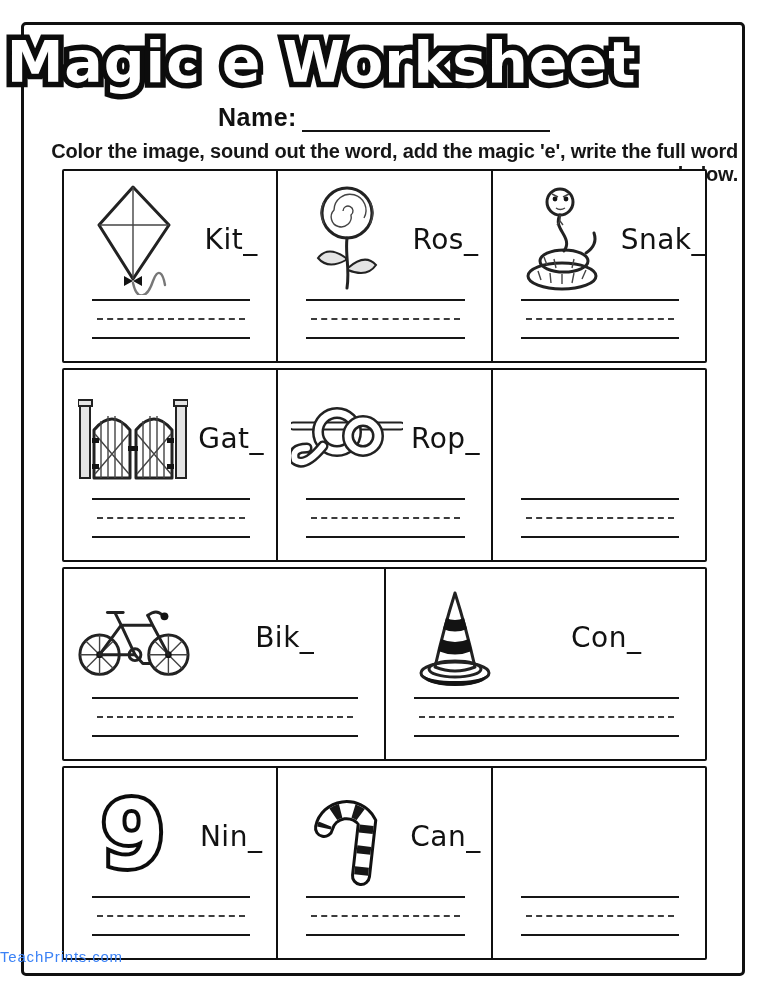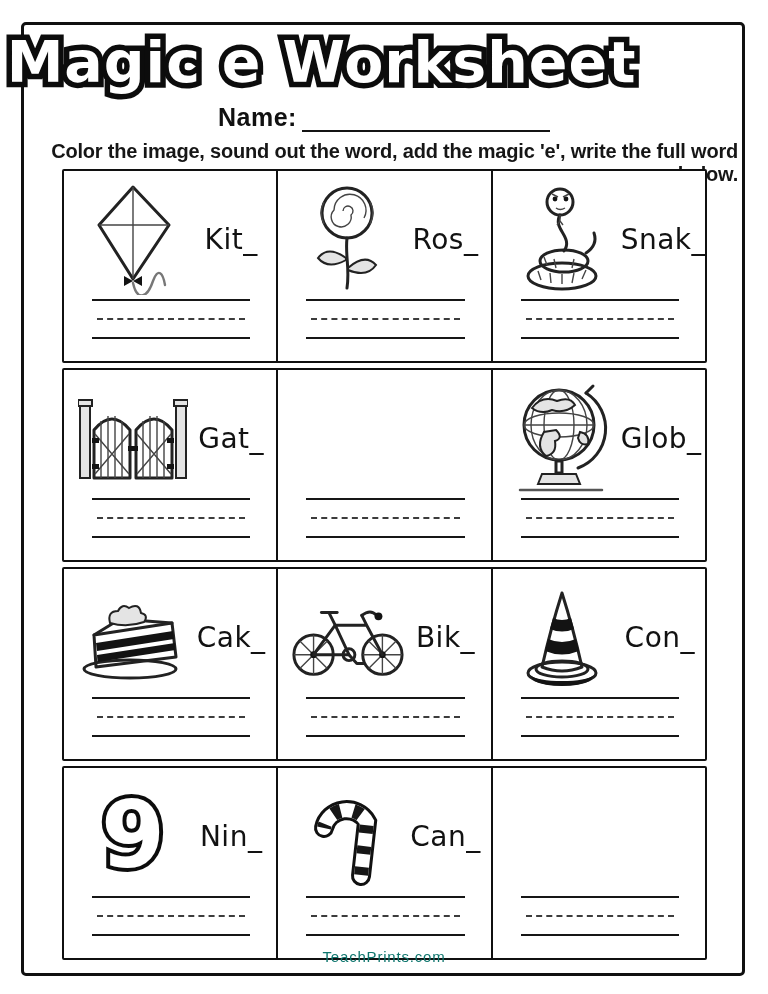--- a/index.html
+++ b/index.html
@@ -28,21 +28,21 @@
   .img-box{width:118px;display:flex;justify-content:center;align-items:center;flex:0 0 auto;}
   .word{flex:1;text-align:center;font-family:"DejaVu Sans",sans-serif;font-size:28px;letter-spacing:0.5px;color:#121212;white-space:nowrap;}
   .lines{position:absolute;left:28px;right:26px;bottom:22px;}
   .ln-solid{border-top:2.5px solid #161616;}
   .ln-dash{border-top:2px dashed #3c3c3c;margin:17px 5px;}
 
   
   .nine{font-size:92px;letter-spacing:0;line-height:1;}
   .nine .bubble-stroke{-webkit-text-stroke:8px #0c0c0c;}
 
-  .footer{position:absolute;left:0;top:948px;width:768px;text-align:center;font-size:15px;color:#0f766e;letter-spacing:0.8px;}
+  .footer{position:absolute;left:0;top:948px;width:768px;font-size:15px;color:#3b82f6;letter-spacing:0.8px;}
 
   svg{display:block;}
   .s{stroke:#222;stroke-width:3;fill:none;stroke-linecap:round;stroke-linejoin:round;}
   .thin{stroke:#444;stroke-width:1.4;fill:none;}
   .dark{fill:#131313;stroke:none;}
   .lt{fill:#e4e4e4;stroke:#222;stroke-width:2;}
 </style>
 </head>
 <body>
 
@@ -153,76 +153,51 @@
         </div>
         <div class="word">Gat_</div>
       </div>
       <div class="lines">
         <div class="ln-solid"></div>
         <div class="ln-dash"></div>
         <div class="ln-solid"></div>
       </div>
     </div>
     <div class="cell">
-      <div class="lines">
-        <div class="ln-solid"></div>
-        <div class="ln-dash"></div>
-        <div class="ln-solid"></div>
-      </div>
-    </div>
-    <div class="cell">
-      <div class="cell-top">
-        <div class="img-box">
-          <svg width="96" height="116" viewBox="0 0 96 116">
-            <circle class="s" cx="45" cy="45" r="35"></circle>
-            <ellipse class="thin" cx="45" cy="45" rx="15" ry="35"></ellipse>
-            <ellipse class="thin" cx="45" cy="45" rx="28" ry="35"></ellipse>
-            <ellipse class="thin" cx="45" cy="45" rx="35" ry="12"></ellipse>
-            <line class="thin" x1="10" y1="45" x2="80" y2="45"></line>
-            <path class="lt" d="M18,28 q10,-13 25,-7 q13,-5 18,4 q-10,9 -23,5 q-11,5 -20,-2 z"></path>
-            <path class="lt" d="M30,52 q-9,15 2,24 q11,-2 9,-15 q9,-3 1,-11 z"></path>
-            <path class="lt" d="M66,52 q10,2 8,12 q-8,2 -10,-6 z"></path>
-            <path class="s" d="M72,13 A42,42 0 0 1 64,88"></path>
-            <line class="s" x1="72" y1="13" x2="79" y2="6"></line>
-            <path class="s" d="M42,81 h6 v12 h-6 z" fill="#fff"></path>
-            <path class="lt" d="M24,104 l4,-10 h34 l4,10 z"></path>
-            <line x1="6" y1="110" x2="88" y2="110" stroke="#555" stroke-width="2.5" stroke-linecap="round"></line>
-          </svg>
-        </div>
-        <div class="word">Glob_</div>
-      </div>
-      <div class="lines">
-        <div class="ln-solid"></div>
-        <div class="ln-dash"></div>
-        <div class="ln-solid"></div>
-      </div>
-    </div>
-  </div>
-
-  <div class="row">
-    <div class="cell">
-      <div class="cell-top">
-        <div class="img-box">
-          <svg width="106" height="88" viewBox="0 0 106 88">
-            <ellipse class="s" cx="50" cy="76" rx="46" ry="9"></ellipse>
-            <path class="s" d="M14,42 L92,30 L96,64 L16,74 Z" fill="#fff"></path>
-            <path class="s" d="M14,42 L40,26 L92,30" fill="#fff"></path>
-            <path class="dark" d="M16,50 L93,38 L94,46 L17,58 Z"></path>
-            <path class="dark" d="M17,62 L95,50 L95.5,57 L17.5,69 Z"></path>
-            <path class="lt" d="M30,30 q-3,-12 8,-12 q4,-8 11,-3 q10,-6 12,5 q8,2 3,9 q-17,6 -34,1 z"></path>
-          </svg>
-        </div>
-        <div class="word">Cak_</div>
-      </div>
-      <div class="lines">
-        <div class="ln-solid"></div>
-        <div class="ln-dash"></div>
-        <div class="ln-solid"></div>
-      </div>
-    </div>
+      <div class="cell-top">
+        <div class="img-box">
+          <svg width="112" height="84" viewBox="0 0 112 84">
+            <path d="M2,30 H110" stroke="#222" stroke-width="9" fill="none" stroke-linecap="round"></path>
+            <path d="M2,30 H110" stroke="#fff" stroke-width="5" fill="none" stroke-linecap="round"></path>
+            <circle cx="46" cy="36" r="19" stroke="#222" stroke-width="12" fill="none"></circle>
+            <circle cx="46" cy="36" r="19" stroke="#fff" stroke-width="7" fill="none"></circle>
+            <circle cx="72" cy="40" r="15" stroke="#222" stroke-width="12" fill="none"></circle>
+            <circle cx="72" cy="40" r="15" stroke="#fff" stroke-width="7" fill="none"></circle>
+            <path d="M32,50 Q14,72 4,64 Q0,52 16,52" stroke="#222" stroke-width="11" fill="none" stroke-linecap="round"></path>
+            <path d="M32,50 Q14,72 4,64 Q0,52 16,52" stroke="#fff" stroke-width="6" fill="none" stroke-linecap="round"></path>
+          </svg>
+        </div>
+        <div class="word">Rop_</div>
+      </div>
+      <div class="lines">
+        <div class="ln-solid"></div>
+        <div class="ln-dash"></div>
+        <div class="ln-solid"></div>
+      </div>
+    </div>
+    <div class="cell">
+      <div class="lines">
+        <div class="ln-solid"></div>
+        <div class="ln-dash"></div>
+        <div class="ln-solid"></div>
+      </div>
+    </div>
+  </div>
+
+  <div class="row">
     <div class="cell">
       <div class="cell-top">
         <div class="img-box">
           <svg width="120" height="84" viewBox="0 0 120 84">
             <circle class="s" cx="26" cy="60" r="20"></circle>
             <circle class="s" cx="96" cy="60" r="20"></circle>
             <path class="thin" d="M26,40 v40 M6,60 h40 M12,46 l28,28 M40,46 l-28,28"></path>
             <path class="thin" d="M96,40 v40 M76,60 h40 M82,46 l28,28 M110,46 l-28,28"></path>
             <circle class="dark" cx="26" cy="60" r="3.4"></circle>
             <circle class="dark" cx="96" cy="60" r="3.4"></circle>

